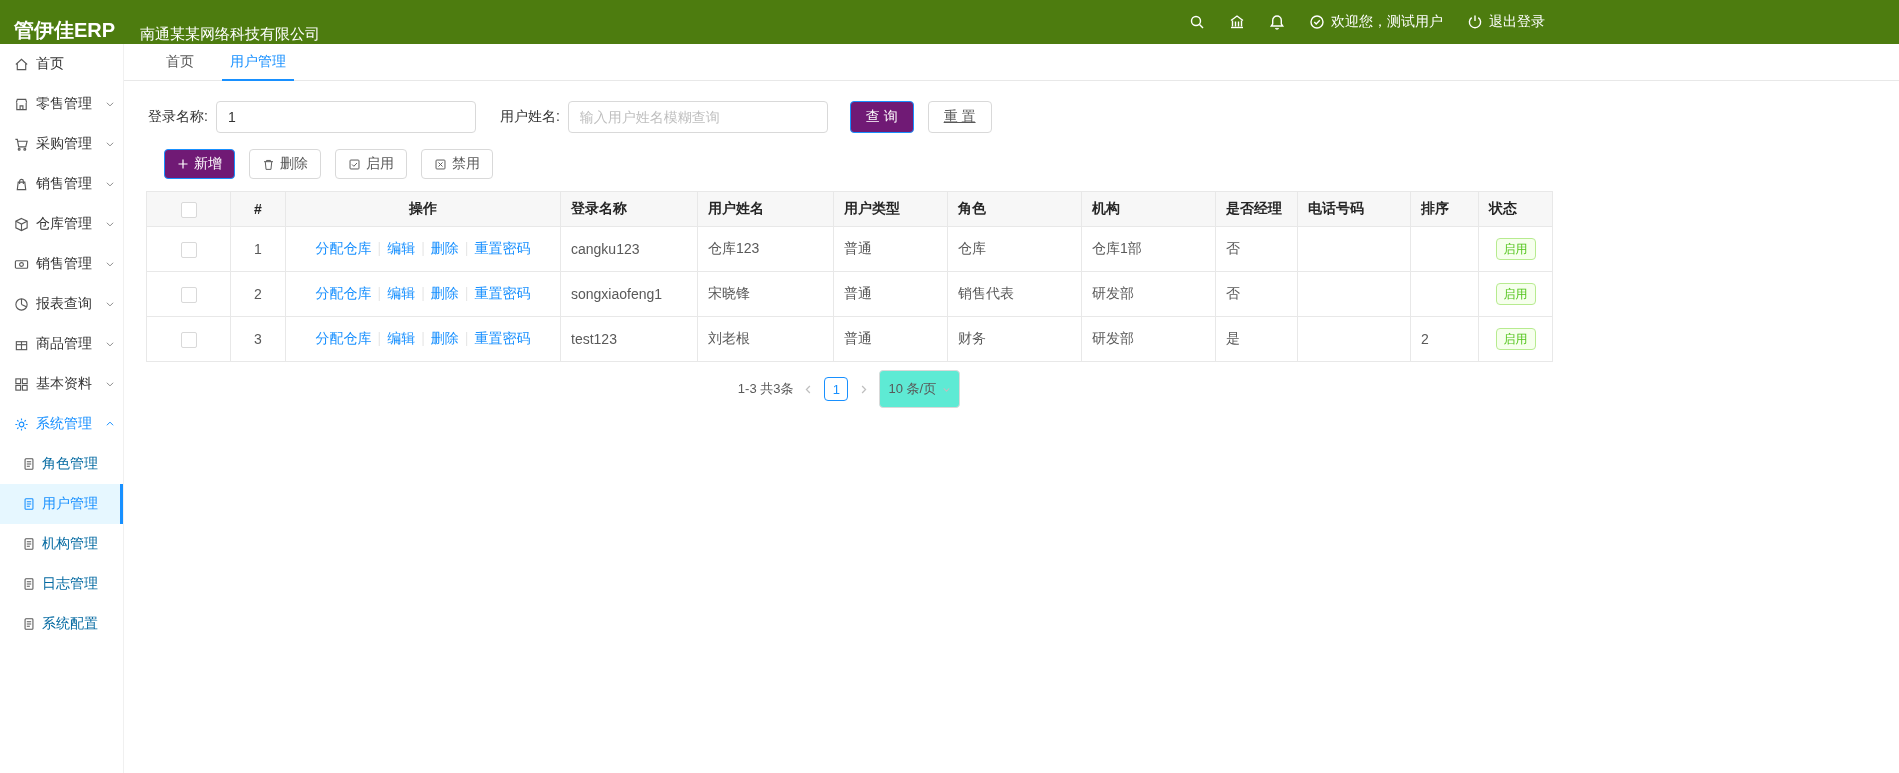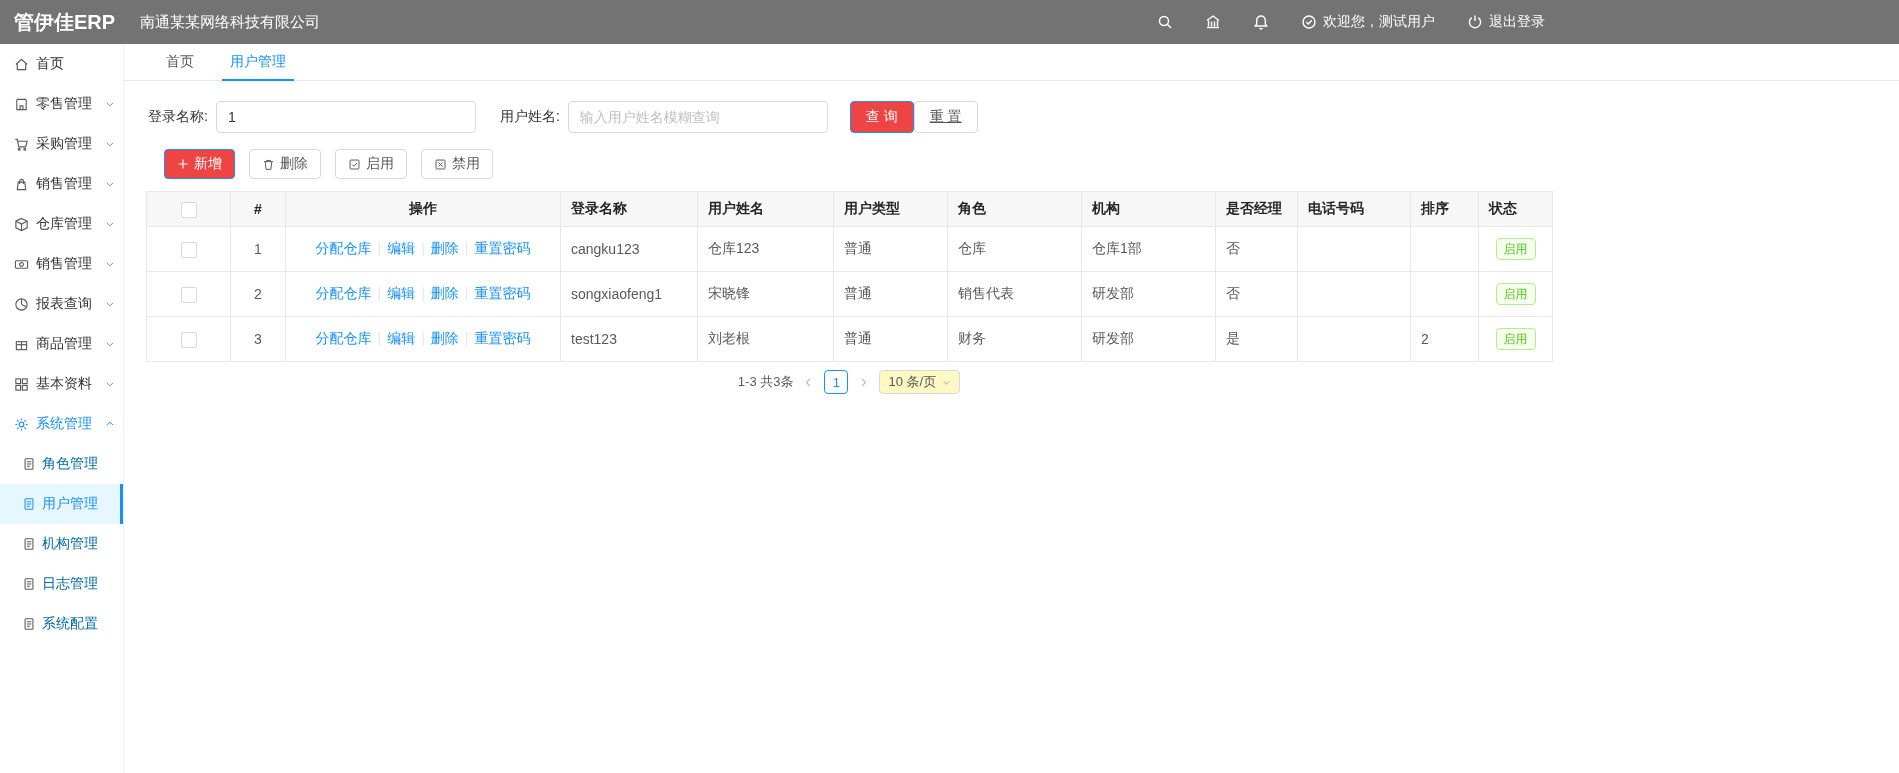--- a/index.html
+++ b/index.html
@@ -1,24 +1,24 @@
 <!DOCTYPE html>
 <html><head>
 <meta charset="utf-8">
 <style>
   * { margin:0; padding:0; box-sizing:border-box; }
   html,body { width:1899px; height:773px; overflow:hidden; background:#fff;
     font-family:"Liberation Sans","DejaVu Sans",sans-serif; font-size:14px; color:#333; }
 
   
-  .topbar { position:fixed; top:0; left:0; width:1899px; height:44px; background:#737373;
-    display:flex; align-items:center; color:#fff; z-index:30; }
+  .topbar { position:fixed; top:0; left:0; width:1899px; height:44px; background:#4d7c0f;
+    display:flex; align-items:flex-end; color:#fff; z-index:30; }
   .logo { width:124px; padding-left:14px; font-size:20px; font-weight:bold; white-space:nowrap; }
   .company { margin-left:16px; font-size:15px; }
-  .topbar-right { position:absolute; right:354px; top:0; height:44px; display:flex; align-items:center; gap:32px; }
+  .topbar-right { position:absolute; right:354px; top:0; height:44px; display:flex; align-items:center; gap:24px; }
   .hicon { display:flex; align-items:center; cursor:pointer; }
   .htext { display:flex; align-items:center; gap:6px; cursor:pointer; font-size:14px; white-space:nowrap; }
 
   
   .sidebar { position:fixed; top:44px; left:0; bottom:0; width:124px; background:#fff;
     border-right:1px solid #f0f0f0; z-index:20; }
   .menu-item { height:40px; display:flex; align-items:center; padding:0 8px 0 14px;
     cursor:pointer; color:#333; font-size:14px; white-space:nowrap; }
   .menu-item .micon { display:flex; align-items:center; margin-right:7px; color:#595959; }
   .menu-item .chev { margin-left:auto; display:flex; align-items:center; color:#8c8c8c; }
@@ -45,23 +45,23 @@
   
   .search-row { display:flex; align-items:center; margin:4px 0 16px 2px; }
   .search-row label { margin-right:8px; color:#333; white-space:nowrap; }
   .inp { width:260px; height:32px; border:1px solid #d9d9d9; border-radius:4px;
     padding:0 11px; font-size:14px; color:#333; outline:none; font-family:inherit; }
   .inp::placeholder { color:#bfbfbf; }
   .lbl2 { margin-left:24px; }
   .btn { height:32px; padding:0 15px; border-radius:4px; border:1px solid #d9d9d9;
     background:#fff; color:#595959; font-size:14px; cursor:pointer; font-family:inherit;
     display:inline-flex; align-items:center; gap:5px; white-space:nowrap; }
-  .btn.primary { background:#ef4444; border-color:#1890ff; color:#fff; }
+  .btn.primary { background:#701a75; border-color:#1890ff; color:#fff; }
   .btn-query { margin-left:22px; }
-  .btn-reset { margin-left:0;text-decoration:underline; }
+  .btn-reset { margin-left:14px;text-decoration:underline; }
 
   
   .toolbar { display:flex; gap:14px; margin:0 0 12px 18px; }
   .toolbar .btn { height:30px; padding:0 12px; }
 
   
   table { border-collapse:collapse; width:1406px; table-layout:fixed; font-size:14px; }
   th, td { border:1px solid #e8e8e8; overflow:hidden; white-space:nowrap; }
   th { background:#f7f7f7; color:#262626; font-weight:600; padding:8px 10px; text-align:left; }
   td { padding:11px 10px; color:#595959; }
@@ -74,22 +74,22 @@
     color:#52c41a; background:#f6ffed; border:1px solid #b7eb8f; border-radius:4px;
     font-size:12px; cursor:pointer; }
 
   
   .pagination { width:1406px; display:flex; justify-content:center; align-items:center;
     gap:10px; margin-top:8px; color:#595959; font-size:13px; }
   .pg-arrow { display:flex; align-items:center; color:#bfbfbf; cursor:pointer; }
   .pg-page { min-width:24px; height:24px; border:1px solid #1890ff; border-radius:4px;
     color:#1890ff; display:flex; align-items:center; justify-content:center; cursor:pointer;
     background:#fff; }
-  .pg-size { height:24px; border:1px solid #d9d9d9; border-radius:4px; padding:0 8px;
-    display:flex; align-items:center; gap:6px; color:#595959; cursor:pointer; background:#fef9c3; }
+  .pg-size { height:38px; border:1px solid #d9d9d9; border-radius:4px; padding:0 8px;
+    display:flex; align-items:center; gap:6px; color:#595959; cursor:pointer; background:#5eead4; }
 
   svg { display:block; }
 </style>
 </head>
 <body>
 
 <header class="topbar">
   <div class="logo">管伊佳ERP</div>
   <div class="company">南通某某网络科技有限公司</div>
   <div class="topbar-right">

